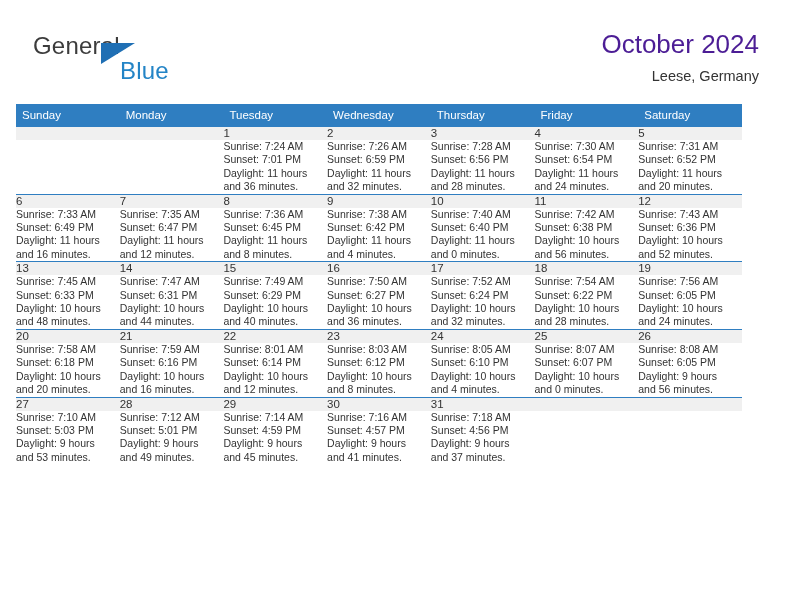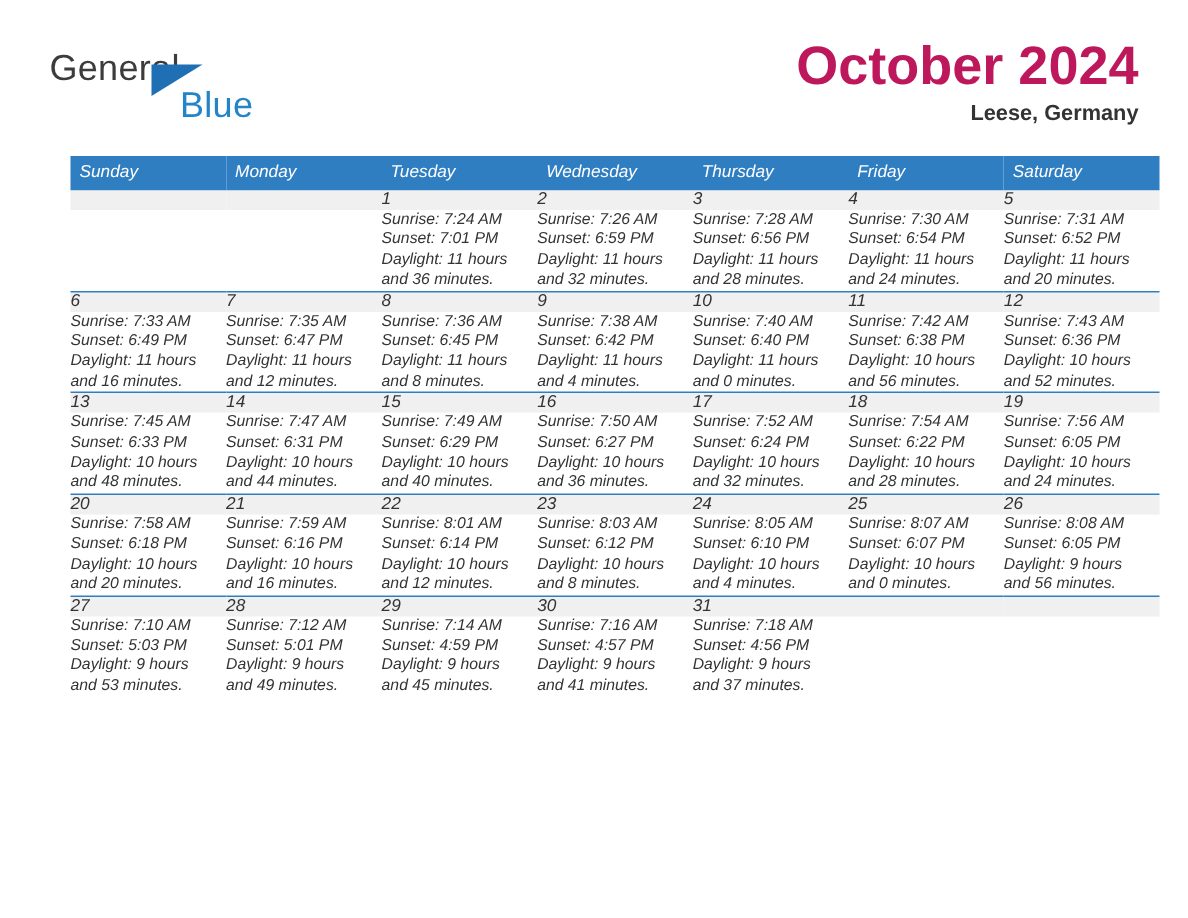--- a/index.html
+++ b/index.html
@@ -63,44 +63,41 @@
     color: #2384c6;
     margin-left: 29px;
   }
   .title-block {
     position: absolute;
     right: 0;
     top: 0;
     text-align: right;
   }
   .cal-title {
-    font-size: 36px;
-    color: #be185d;
+    font-size: 26px;
+    color: #4c1d95;
     line-height: 32px;
     white-space: nowrap;
-    font-weight: bold;
   }
   .cal-subtitle {
     font-size: 14.5px;
     color: #333333;
     line-height: 22px;
     margin-top: 5px;
     white-space: nowrap;
-    font-weight: bold;
   }
 
   
   .cal {
     position: absolute;
-    left: 47px;
+    left: 16px;
     top: 104px;
     width: 726px;
     border-collapse: collapse;
     table-layout: fixed;
-    font-style: italic;
   }
   .cal th {
     background: #2f7ec1;
     color: #ffffff;
     font-weight: normal;
     font-size: 11.5px;
     text-align: left;
     padding: 5px 0 5px 6px;
     height: 11px;
     line-height: 13px;

